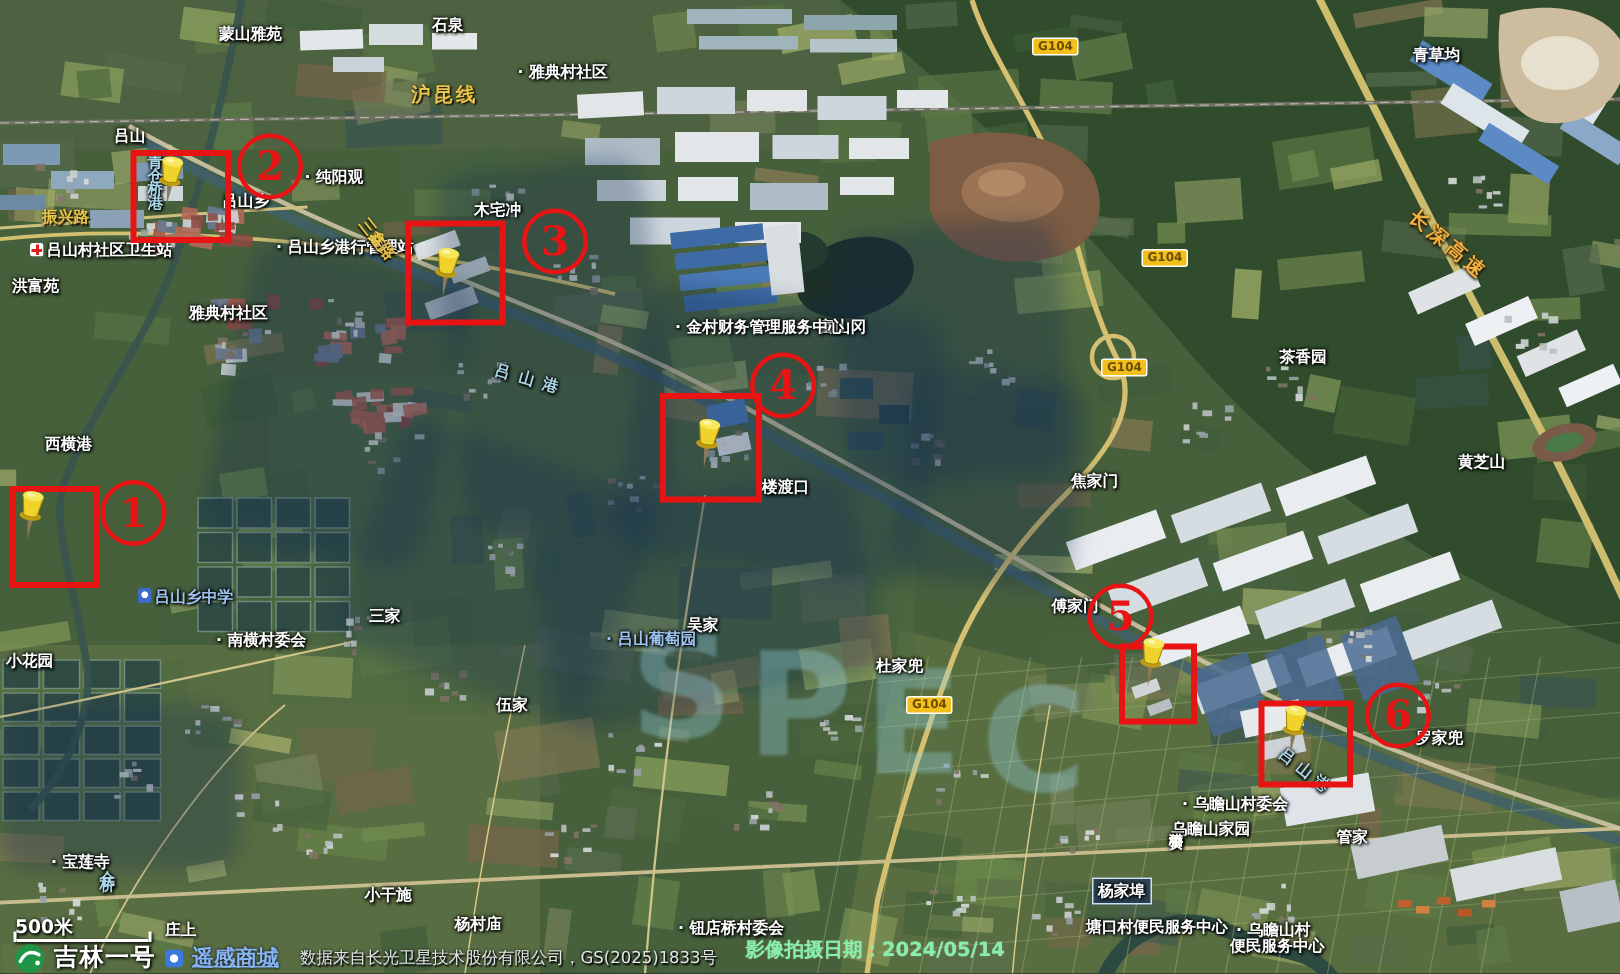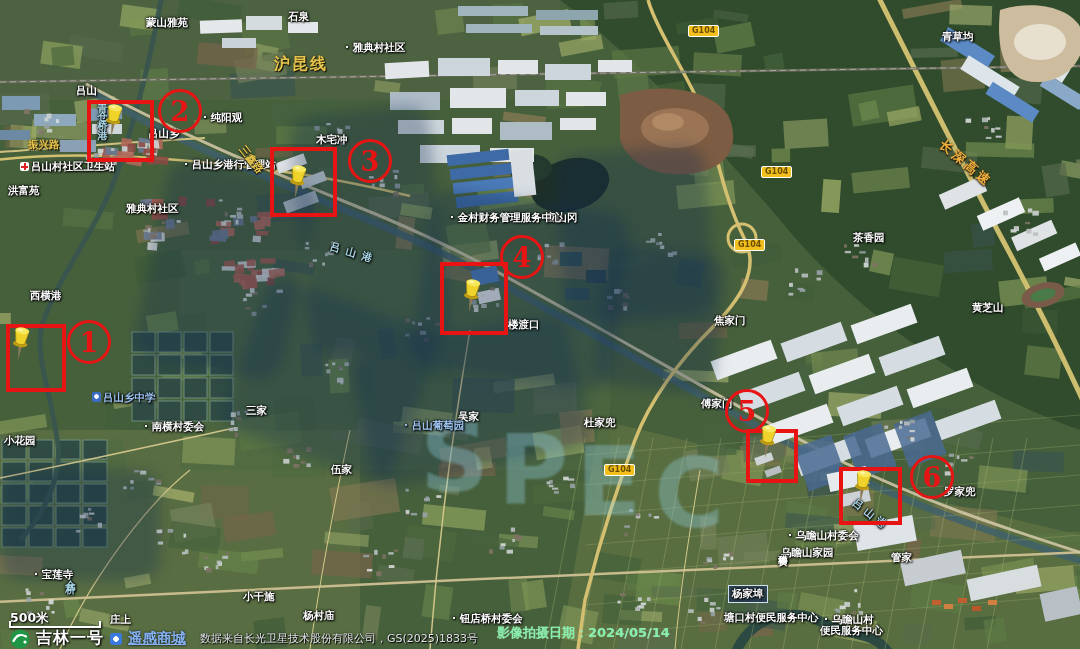--- a/index.html
+++ b/index.html
@@ -872,21 +872,21 @@
       <div class="lbl place" style="left: 20px; top: 160px;"><span class="cross-icon"></span>吕山村社区卫生站</div>
       <div class="lbl place" style="left: 8px; top: 184px;">洪富苑</div>
       <div class="lbl place" style="left: 126px; top: 202px;">雅典村社区</div>
       <div class="lbl place" style="left: 942px; top: 30px;">青草均</div>
       <div class="lbl place" style="left: 853px; top: 231px;">茶香园</div>
       <div class="lbl place" style="left: 972px; top: 301px;">黄芝山</div>
       <div class="lbl place" style="left: 714px; top: 314px;">焦家门</div>
       <div class="lbl place" style="left: 508px; top: 318px;">楼渡口</div>
       <div class="lbl place" style="left: 701px; top: 397px;">傅家门</div>
       <div class="lbl place" style="left: 458px; top: 410px;">吴家</div>
-      <div class="lbl place" style="left: 584px; top: 416px;">杜家兜</div>
+      <div class="lbl place" style="left: 584px; top: 437px;">杜家兜</div>
       <div class="lbl place" style="left: 144px; top: 420px;">· 南横村委会</div>
       <div class="lbl place" style="left: 246px; top: 404px;">三家</div>
       <div class="lbl place" style="left: 331px; top: 463px;">伍家</div>
       <div class="lbl place" style="left: 30px; top: 289px;">西横港</div>
       <div class="lbl place" style="left: 4px; top: 434px;">小花园</div>
       <div class="lbl place" style="left: 34px; top: 568px;">· 宝莲寺</div>
       <div class="lbl place" style="left: 110px; top: 613px;">庄上</div>
       <div class="lbl place" style="left: 243px; top: 590px;">小干施</div>
       <div class="lbl place" style="left: 303px; top: 609px;">杨村庙</div>
       <div class="lbl place" style="left: 452px; top: 612px;">· 钮店桥村委会</div>
@@ -901,21 +901,21 @@
       <div class="lbl place" style="left: 450px; top: 211px;">· 金村财务管理服务中心</div>
       <div class="lbl place" style="left: 76px; top: 84px;">吕山</div>
       <div class="lbl place vert" style="left: 776px; top: 548px; font-size: 9.5px;">猫安桥</div>
       <div class="lbl boxed" style="left: 728px; top: 585px;">杨家埠</div>
       <div class="lbl water" style="left: 332px; top: 240px; letter-spacing: 6px; transform: rotate(16deg);">吕山港</div>
       <div class="lbl water" style="left: 858px; top: 496px; letter-spacing: 4px; transform: rotate(38deg);">吕山港</div>
       <div class="lbl water vert" style="left: 96px; top: 94px; letter-spacing: 9px;">青仓桥港</div>
       <div class="lbl water vert" style="left: 64px; top: 572px; letter-spacing: 4px;">仓桥</div>
       <div class="lbl poi" style="left: 404px; top: 419px;">· 吕山葡萄园</div>
       <div class="lbl poi" style="left: 92px; top: 391px;"><span class="school-icon"></span>吕山乡中学</div>
-      <div class="lbl road" style="left: 274px; top: 54px; font-size: 16px; letter-spacing: 2px;">沪昆线</div>
+      <div class="lbl road" style="left: 274px; top: 54px; font-size: 13px; letter-spacing: 2px;">沪昆线</div>
       <div class="lbl road" style="left: 28px; top: 138px;">振兴路</div>
       <div class="lbl road" style="left: 247px; top: 143px; transform: rotate(52deg);">三鑫路</div>
       <div class="lbl expwy" style="left: 947px; top: 136px; font-size: 13px; letter-spacing: 3px; transform: rotate(40deg);">长深高速</div>
       <div class="shield" style="left: 688px; top: 25px;">G104</div>
       <div class="shield" style="left: 761px; top: 166px;">G104</div>
       <div class="shield" style="left: 734px; top: 239px;">G104</div>
       <div class="shield" style="left: 604px; top: 464px;">G104</div>
     </div>
 
   <div id="annos">

